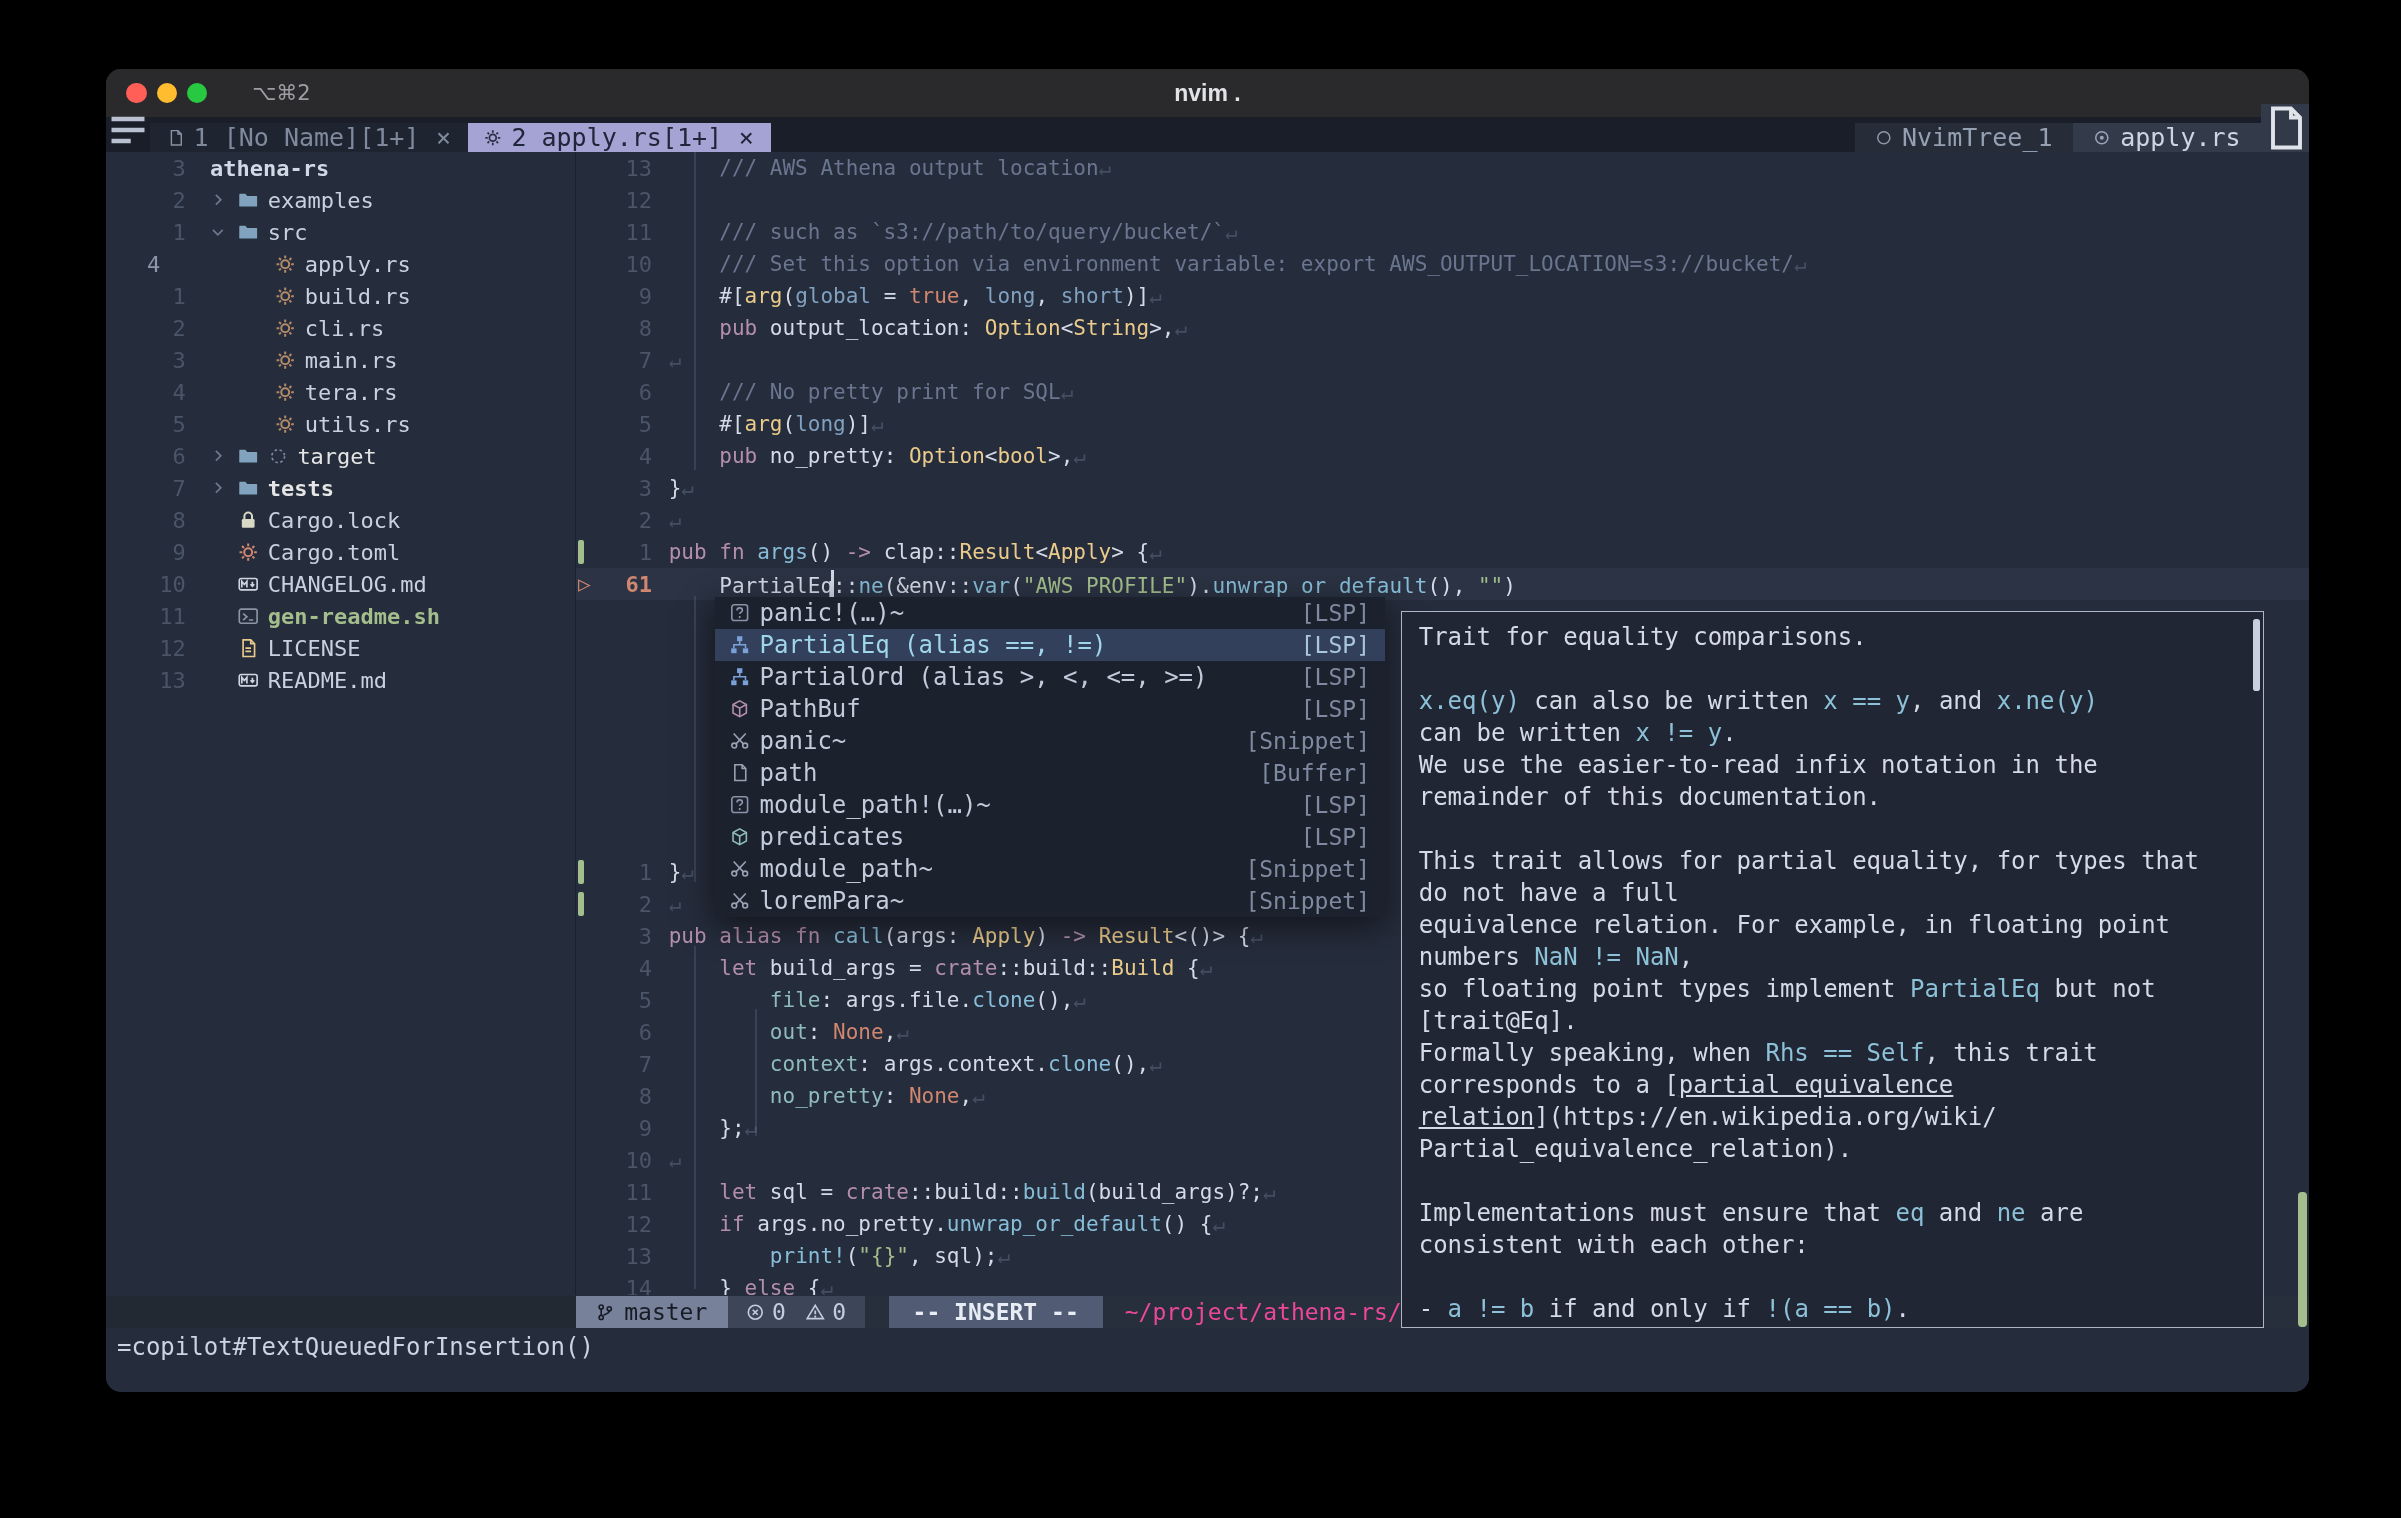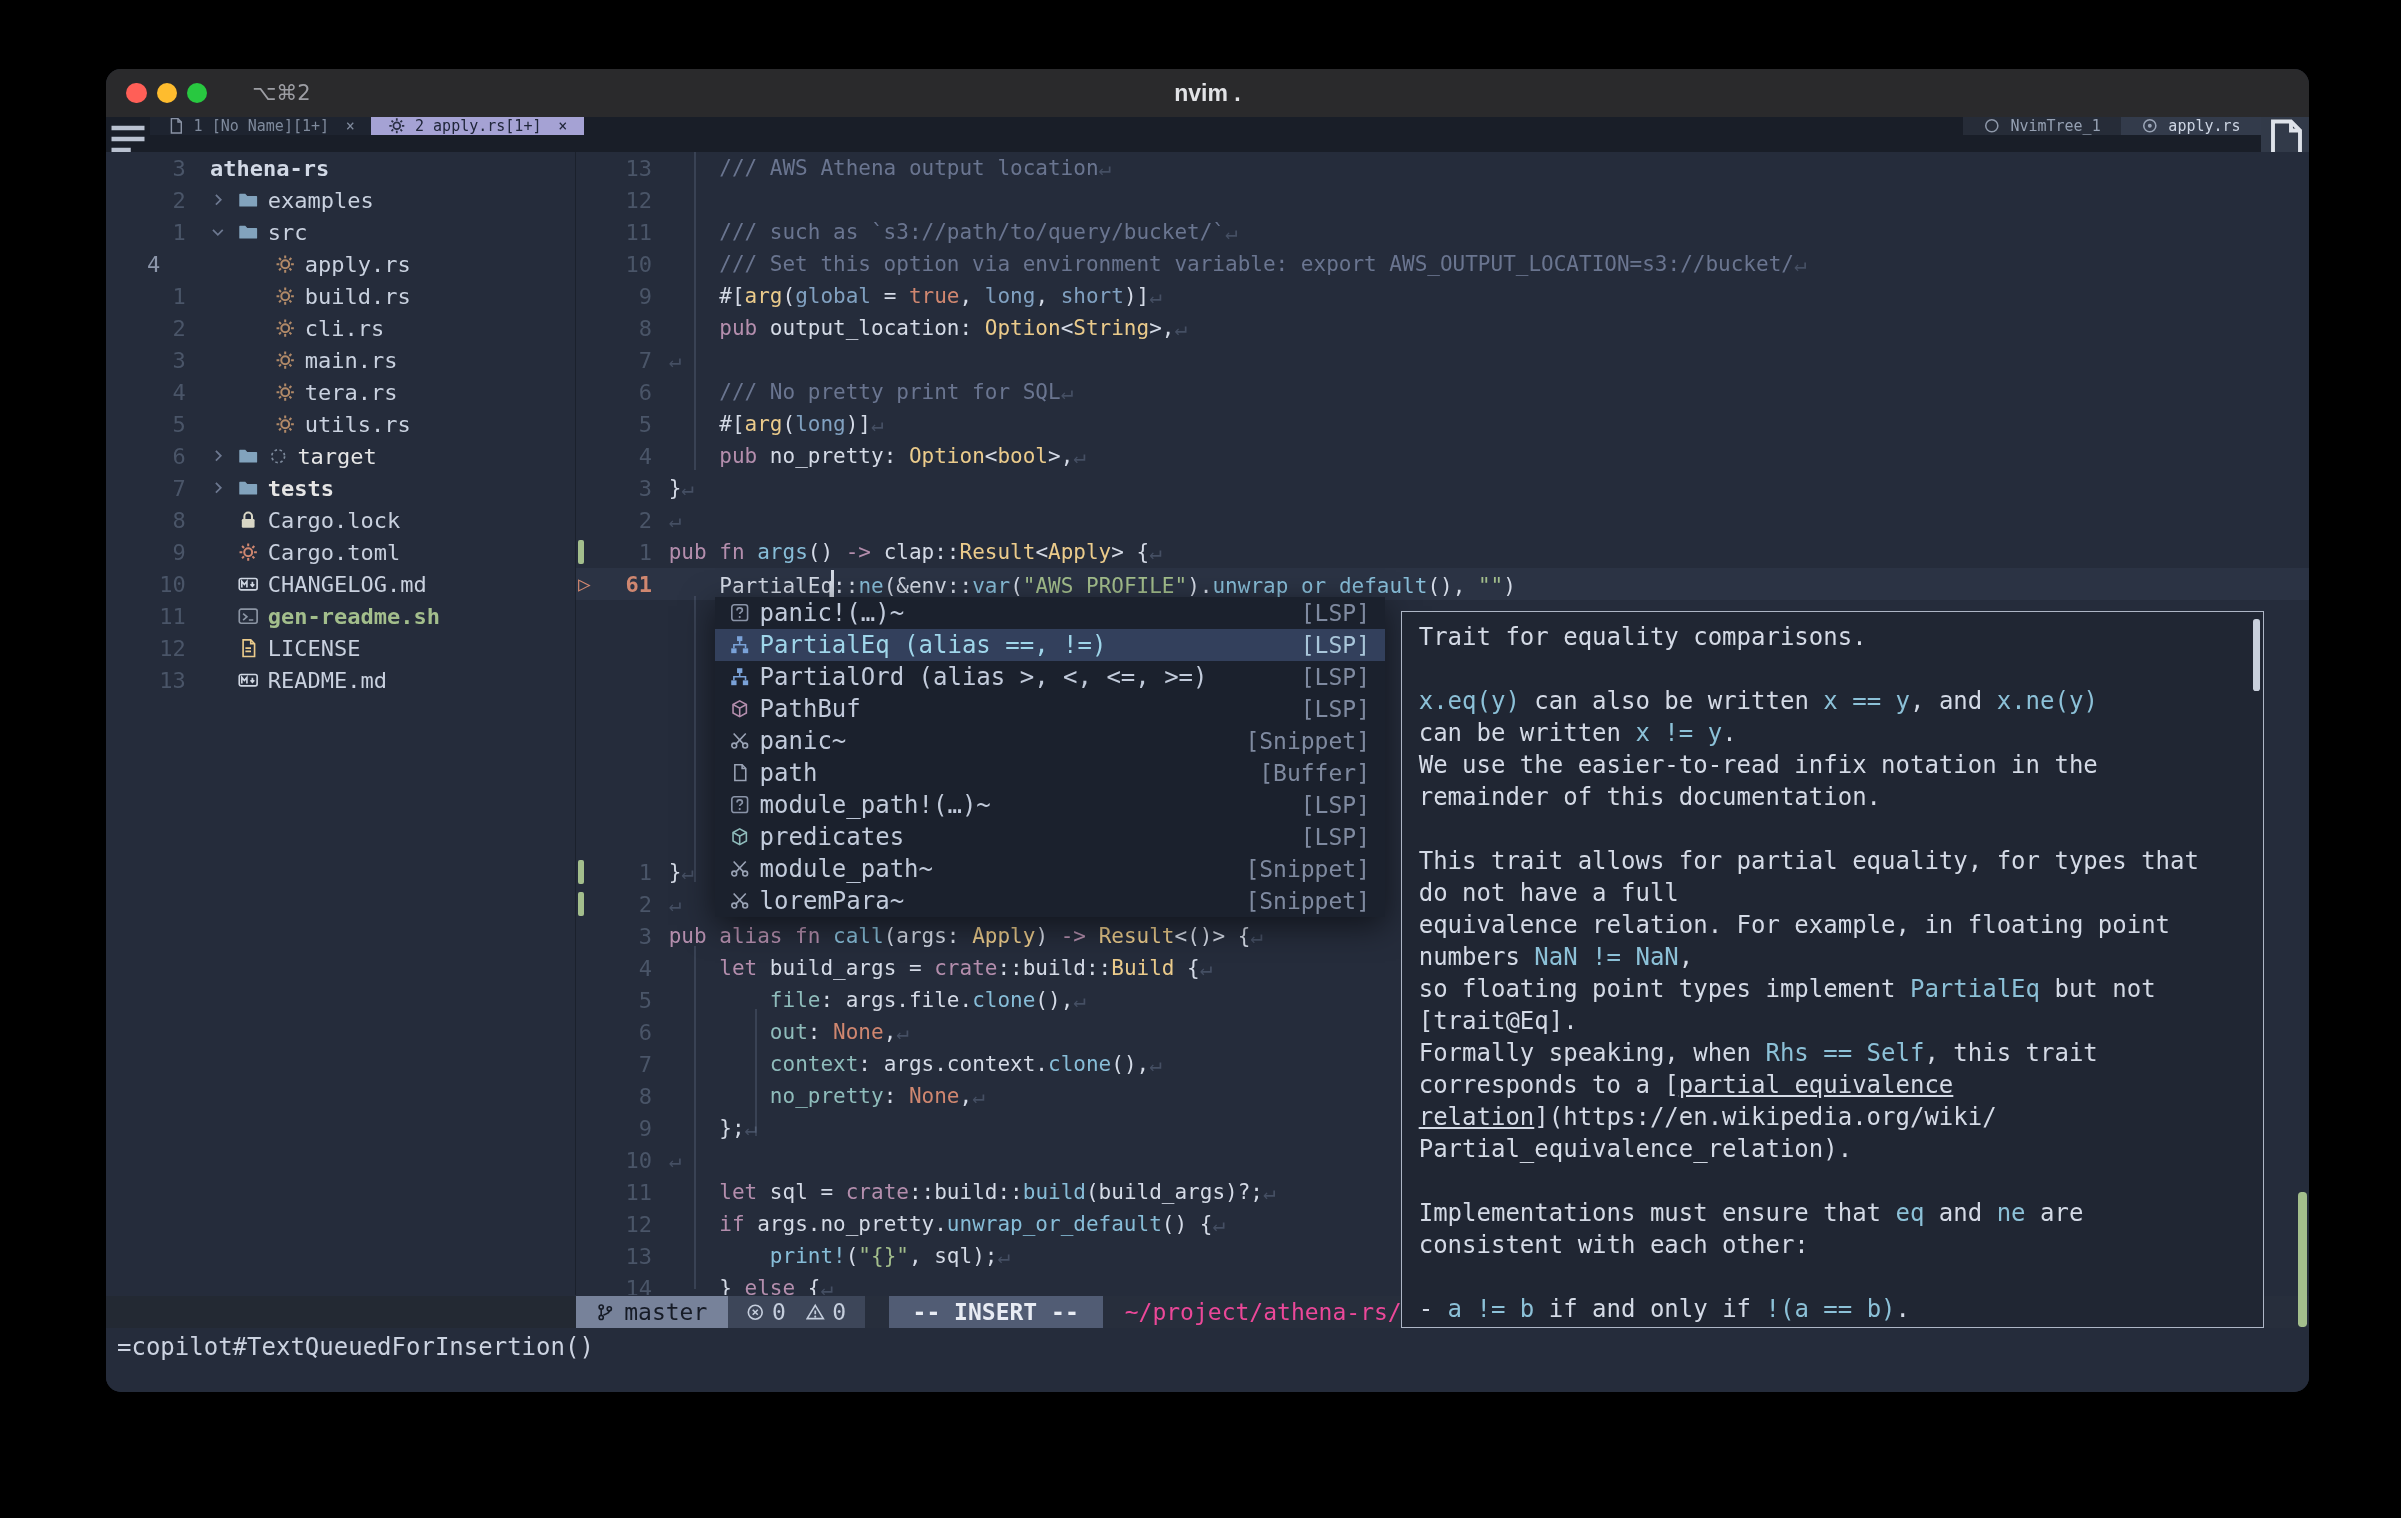--- a/index.html
+++ b/index.html
@@ -21,21 +21,21 @@
   .tl{position:absolute;top:14px;width:20.4px;height:20.4px;border-radius:50%}
   .tl.red{left:20.4px;background:#ff5f57}
   .tl.yellow{left:51px;background:#febc2e}
   .tl.green{left:81px;background:#28c840}
   .shortcut{position:absolute;left:146px;top:12px;font-family:"DejaVu Sans",sans-serif;
     font-size:21px;color:#9d9ea4}
   .wtitle{position:absolute;left:50%;top:11px;transform:translateX(-50%);
     font-family:"Liberation Sans",sans-serif;font-weight:bold;font-size:23px;color:var(--title_fg)}
   
   .tabline{position:absolute;left:0;top:48px;right:0;height:35px;background:var(--tabline_bg);
-    display:flex;align-items:flex-start;font-size:15px}
+    display:flex;align-items:flex-end;font-size:25px}
   .tbicon{width:44px;display:flex;align-items:center;justify-content:center;color:#b9c1d0}
   .btab{display:flex;align-items:center;gap:9.3px;padding:0 16.7px;color:#7f8a9c;background:#1e2430;
     white-space:pre}
   .btab.active{background:var(--tab_active_bg);color:var(--tab_active_fg)}
   .btab .icon{color:#8a93a5}
   .btab.active .icon{color:#2a2f45}
   .tclose{margin-left:7.4px}
   .tabspacer{flex:1}
   .ptab{display:flex;align-items:center;gap:9.3px;padding:0 20.4px;background:#262c38;color:#95a0b2;white-space:pre}
   .ptab.active{background:#333b4b;color:#cdd5e3}

